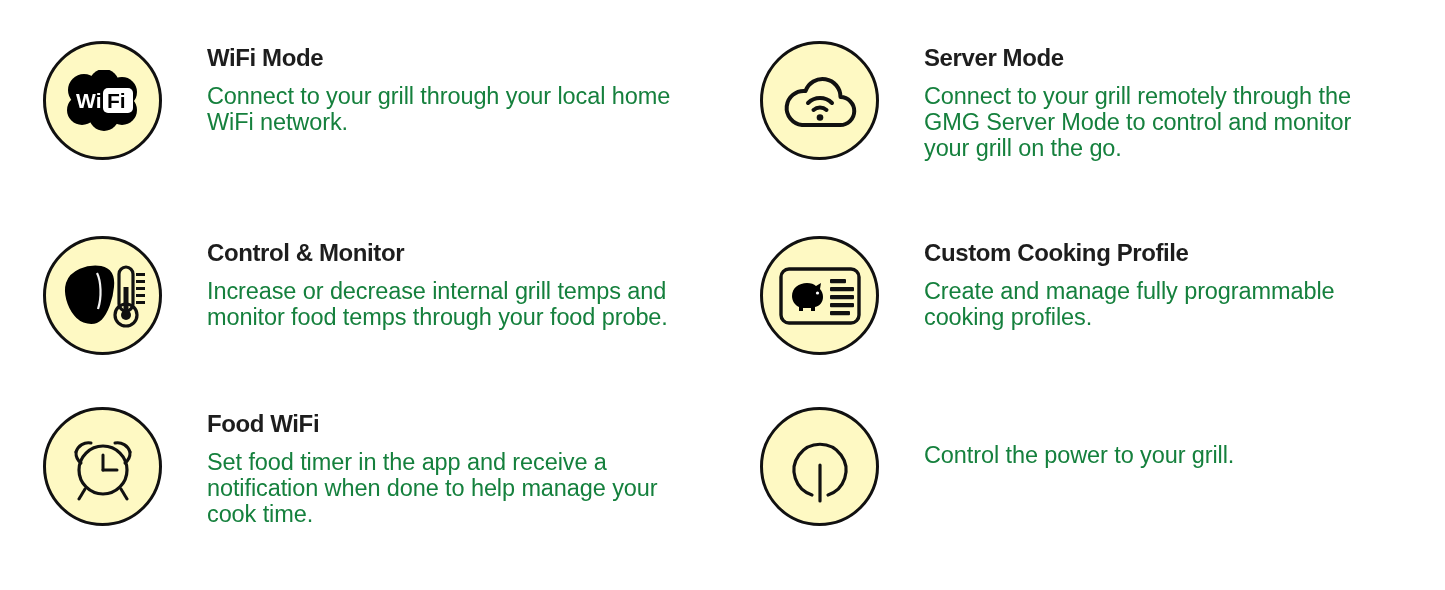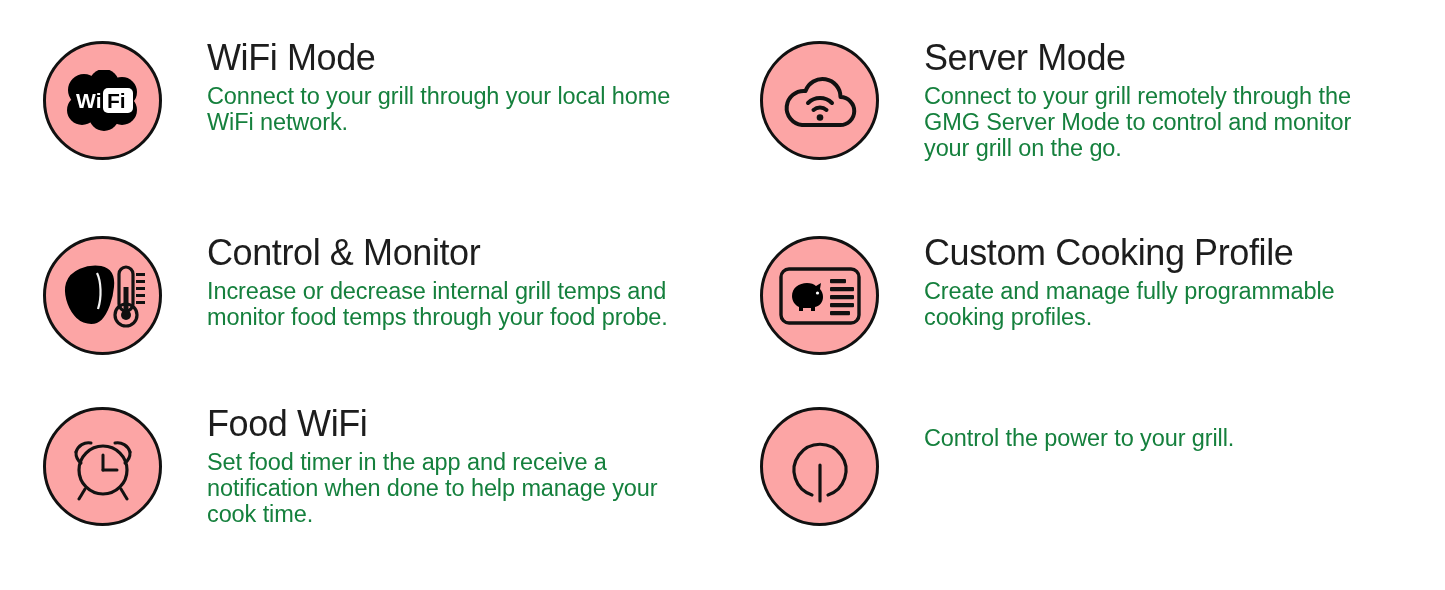--- a/index.html
+++ b/index.html
@@ -37,51 +37,51 @@
 
   .icon-circle {
     flex: 0 0 auto;
     width: 119px;
     height: 119px;
     border: 3px solid #111111;
     border-radius: 50%;
     display: flex;
     align-items: center;
     justify-content: center;
-    background: #fca5a5;
+    background: #fef9c3;
   }
 
   .icon-circle svg { display: block; }
 
   .feature-text {
     margin-left: 45px;
     padding-top: 0px;
   }
 
   .feature-title {
     font-family: "Liberation Sans", sans-serif;
-    font-weight: normal;
-    font-size: 36px;
+    font-weight: bold;
+    font-size: 24px;
     line-height: 34px;
     letter-spacing: -0.4px;
     color: #1d1d1d;
     white-space: nowrap;
   }
 
   .feature-desc {
     font-family: "Liberation Sans", sans-serif;
     font-weight: normal;
     font-size: 23.5px;
     line-height: 26px;
     color: #15803d;
     margin-top: 8px;
     letter-spacing: -0.1px;
   }
 
-  .feature-desc.wide-gap { margin-top: 18px; }
+  .feature-desc.wide-gap { margin-top: 35px; }
 
   .desc-line { display: block; white-space: nowrap; }
 
   
   .col-left .feature-text  { width: 500px; }
   .col-right .feature-text { width: 500px; }
 </style>
 </head>
 <body>
 

